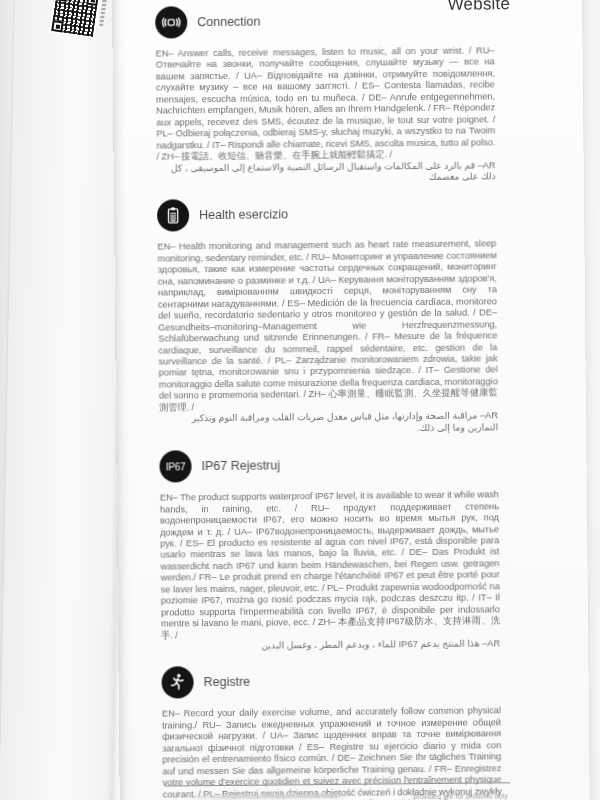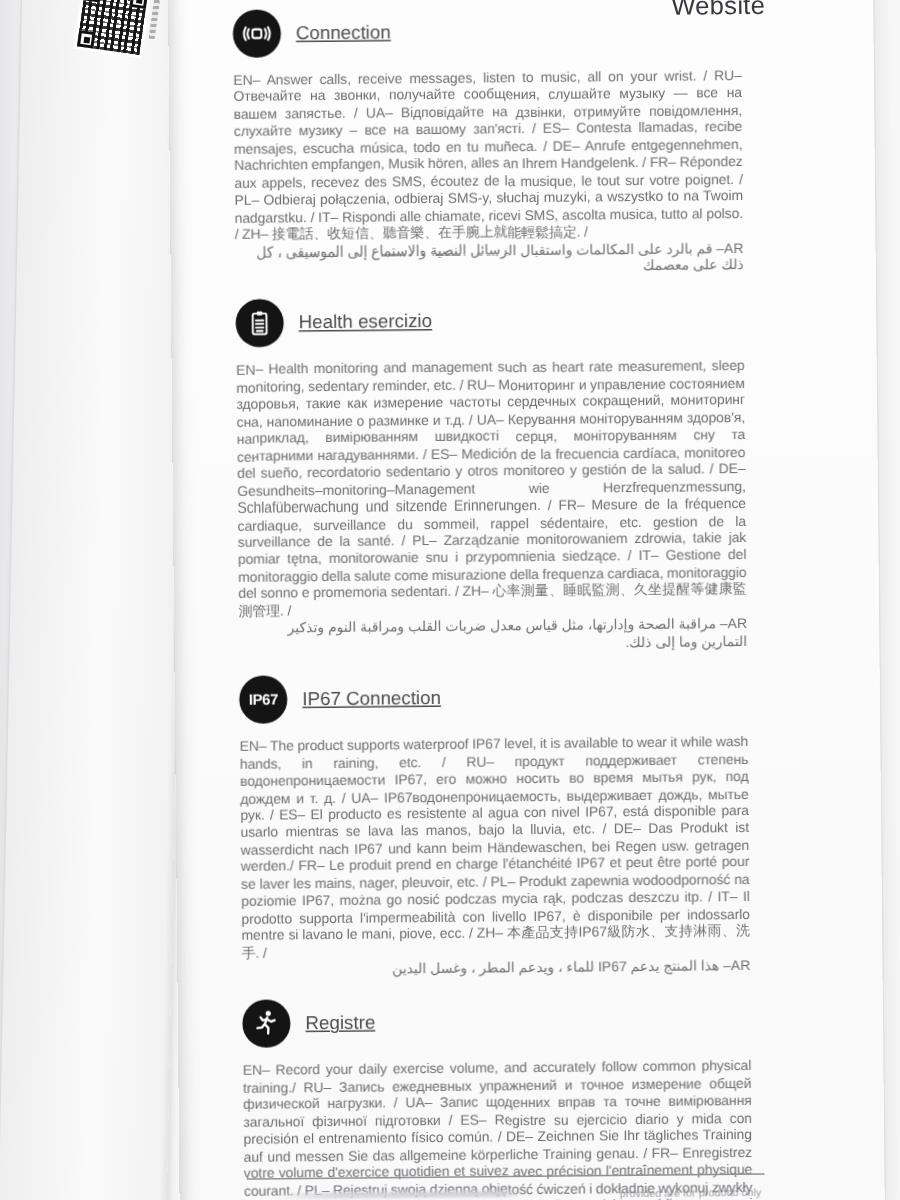--- a/index.html
+++ b/index.html
@@ -49,22 +49,22 @@
     position:absolute;inset:0;padding:12px 88px 0 43px;
     filter:blur(.2px);
   }
   .section{margin-bottom:14px;}
   .section-head{display:flex;align-items:center;gap:10px;height:32px;margin-bottom:10px;}
   .badge{
     width:32px;height:32px;border-radius:50%;background:#141414;flex:0 0 32px;
     display:flex;align-items:center;justify-content:center;color:#fff;
   }
   .badge svg{display:block;}
-  .badge-text{font-size:10px;font-weight:bold;letter-spacing:-.3px;}
-  .title{font-size:12.5px;color:#4c4c4e;text-decoration:underline;}
+  .badge-text{font-size:10px;font-weight:normal;letter-spacing:-.3px;}
+  .title{font-size:12.5px;color:#4c4c4e;}
   .body{
     font-size:9.3px;line-height:11.45px;color:#6f6f72;
     text-align:justify;letter-spacing:-.05px;word-spacing:-.2px;
   }
   .body-ar{
     direction:rtl;font-size:9.3px;line-height:11.45px;color:#6f6f72;
   }
   .footer-divider{
     position:absolute;left:45px;right:80px;bottom:22px;
     border-top:1px solid #929296;
@@ -127,21 +127,21 @@
       </div>
       <div class="body">EN– Health monitoring and management such as heart rate measurement, sleep monitoring, sedentary reminder, etc. / RU– Мониторинг и управление состоянием здоровья, такие как измерение частоты сердечных сокращений, мониторинг сна, напоминание о разминке и т.д. / UA– Керування моніторуванням здоров'я, наприклад, вимірюванням швидкості серця, моніторуванням сну та сентарними нагадуваннями. / ES– Medición de la frecuencia cardíaca, monitoreo del sueño, recordatorio sedentario y otros monitoreo y gestión de la salud. / DE– Gesundheits–monitoring–Management wie Herzfrequenzmessung, Schlafüberwachung und sitzende Erinnerungen. / FR– Mesure de la fréquence cardiaque, surveillance du sommeil, rappel sédentaire, etc. gestion de la surveillance de la santé. / PL– Zarządzanie monitorowaniem zdrowia, takie jak pomiar tętna, monitorowanie snu i przypomnienia siedzące. / IT– Gestione del monitoraggio della salute come misurazione della frequenza cardiaca, monitoraggio del sonno e promemoria sedentari. / ZH– 心率測量、睡眠監測、久坐提醒等健康監測管理. /</div>
       <div class="body-ar" dir="rtl">AR– مراقبة الصحة وإدارتها، مثل قياس معدل ضربات القلب ومراقبة النوم وتذكير التمارين وما إلى ذلك.</div>
     </div>
 
     <div class="section">
       <div class="section-head">
         <div class="badge">
           <span class="badge-text">IP67</span>
         </div>
-        <div class="title">IP67 Connection</div>
+        <div class="title">IP67 Rejestruj</div>
       </div>
       <div class="body">EN– The product supports waterproof IP67 level, it is available to wear it while wash hands, in raining, etc. / RU– продукт поддерживает степень водонепроницаемости IP67, его можно носить во время мытья рук, под дождем и т. д. / UA– IP67водонепроницаемость, выдерживает дождь, мытье рук. / ES– El producto es resistente al agua con nivel IP67, está disponible para usarlo mientras se lava las manos, bajo la lluvia, etc. / DE– Das Produkt ist wasserdicht nach IP67 und kann beim Händewaschen, bei Regen usw. getragen werden./ FR– Le produit prend en charge l'étanchéité IP67 et peut être porté pour se laver les mains, nager, pleuvoir, etc. / PL– Produkt zapewnia wodoodporność na poziomie IP67, można go nosić podczas mycia rąk, podczas deszczu itp. / IT– Il prodotto supporta l'impermeabilità con livello IP67, è disponibile per indossarlo mentre si lavano le mani, piove, ecc. / ZH– 本產品支持IP67級防水、支持淋雨、洗手. /</div>
       <div class="body-ar" dir="rtl">AR– هذا المنتج يدعم IP67 للماء ، ويدعم المطر ، وغسل اليدين</div>
     </div>
 
     <div class="section">
       <div class="section-head">
         <div class="badge">
           <svg width="22" height="22" viewBox="0 0 24 24" fill="none" stroke="#fff" stroke-width="1.7" stroke-linecap="round" stroke-linejoin="round">
             <circle cx="13.4" cy="4.6" r="1.9" fill="#fff" stroke="none"></circle>

